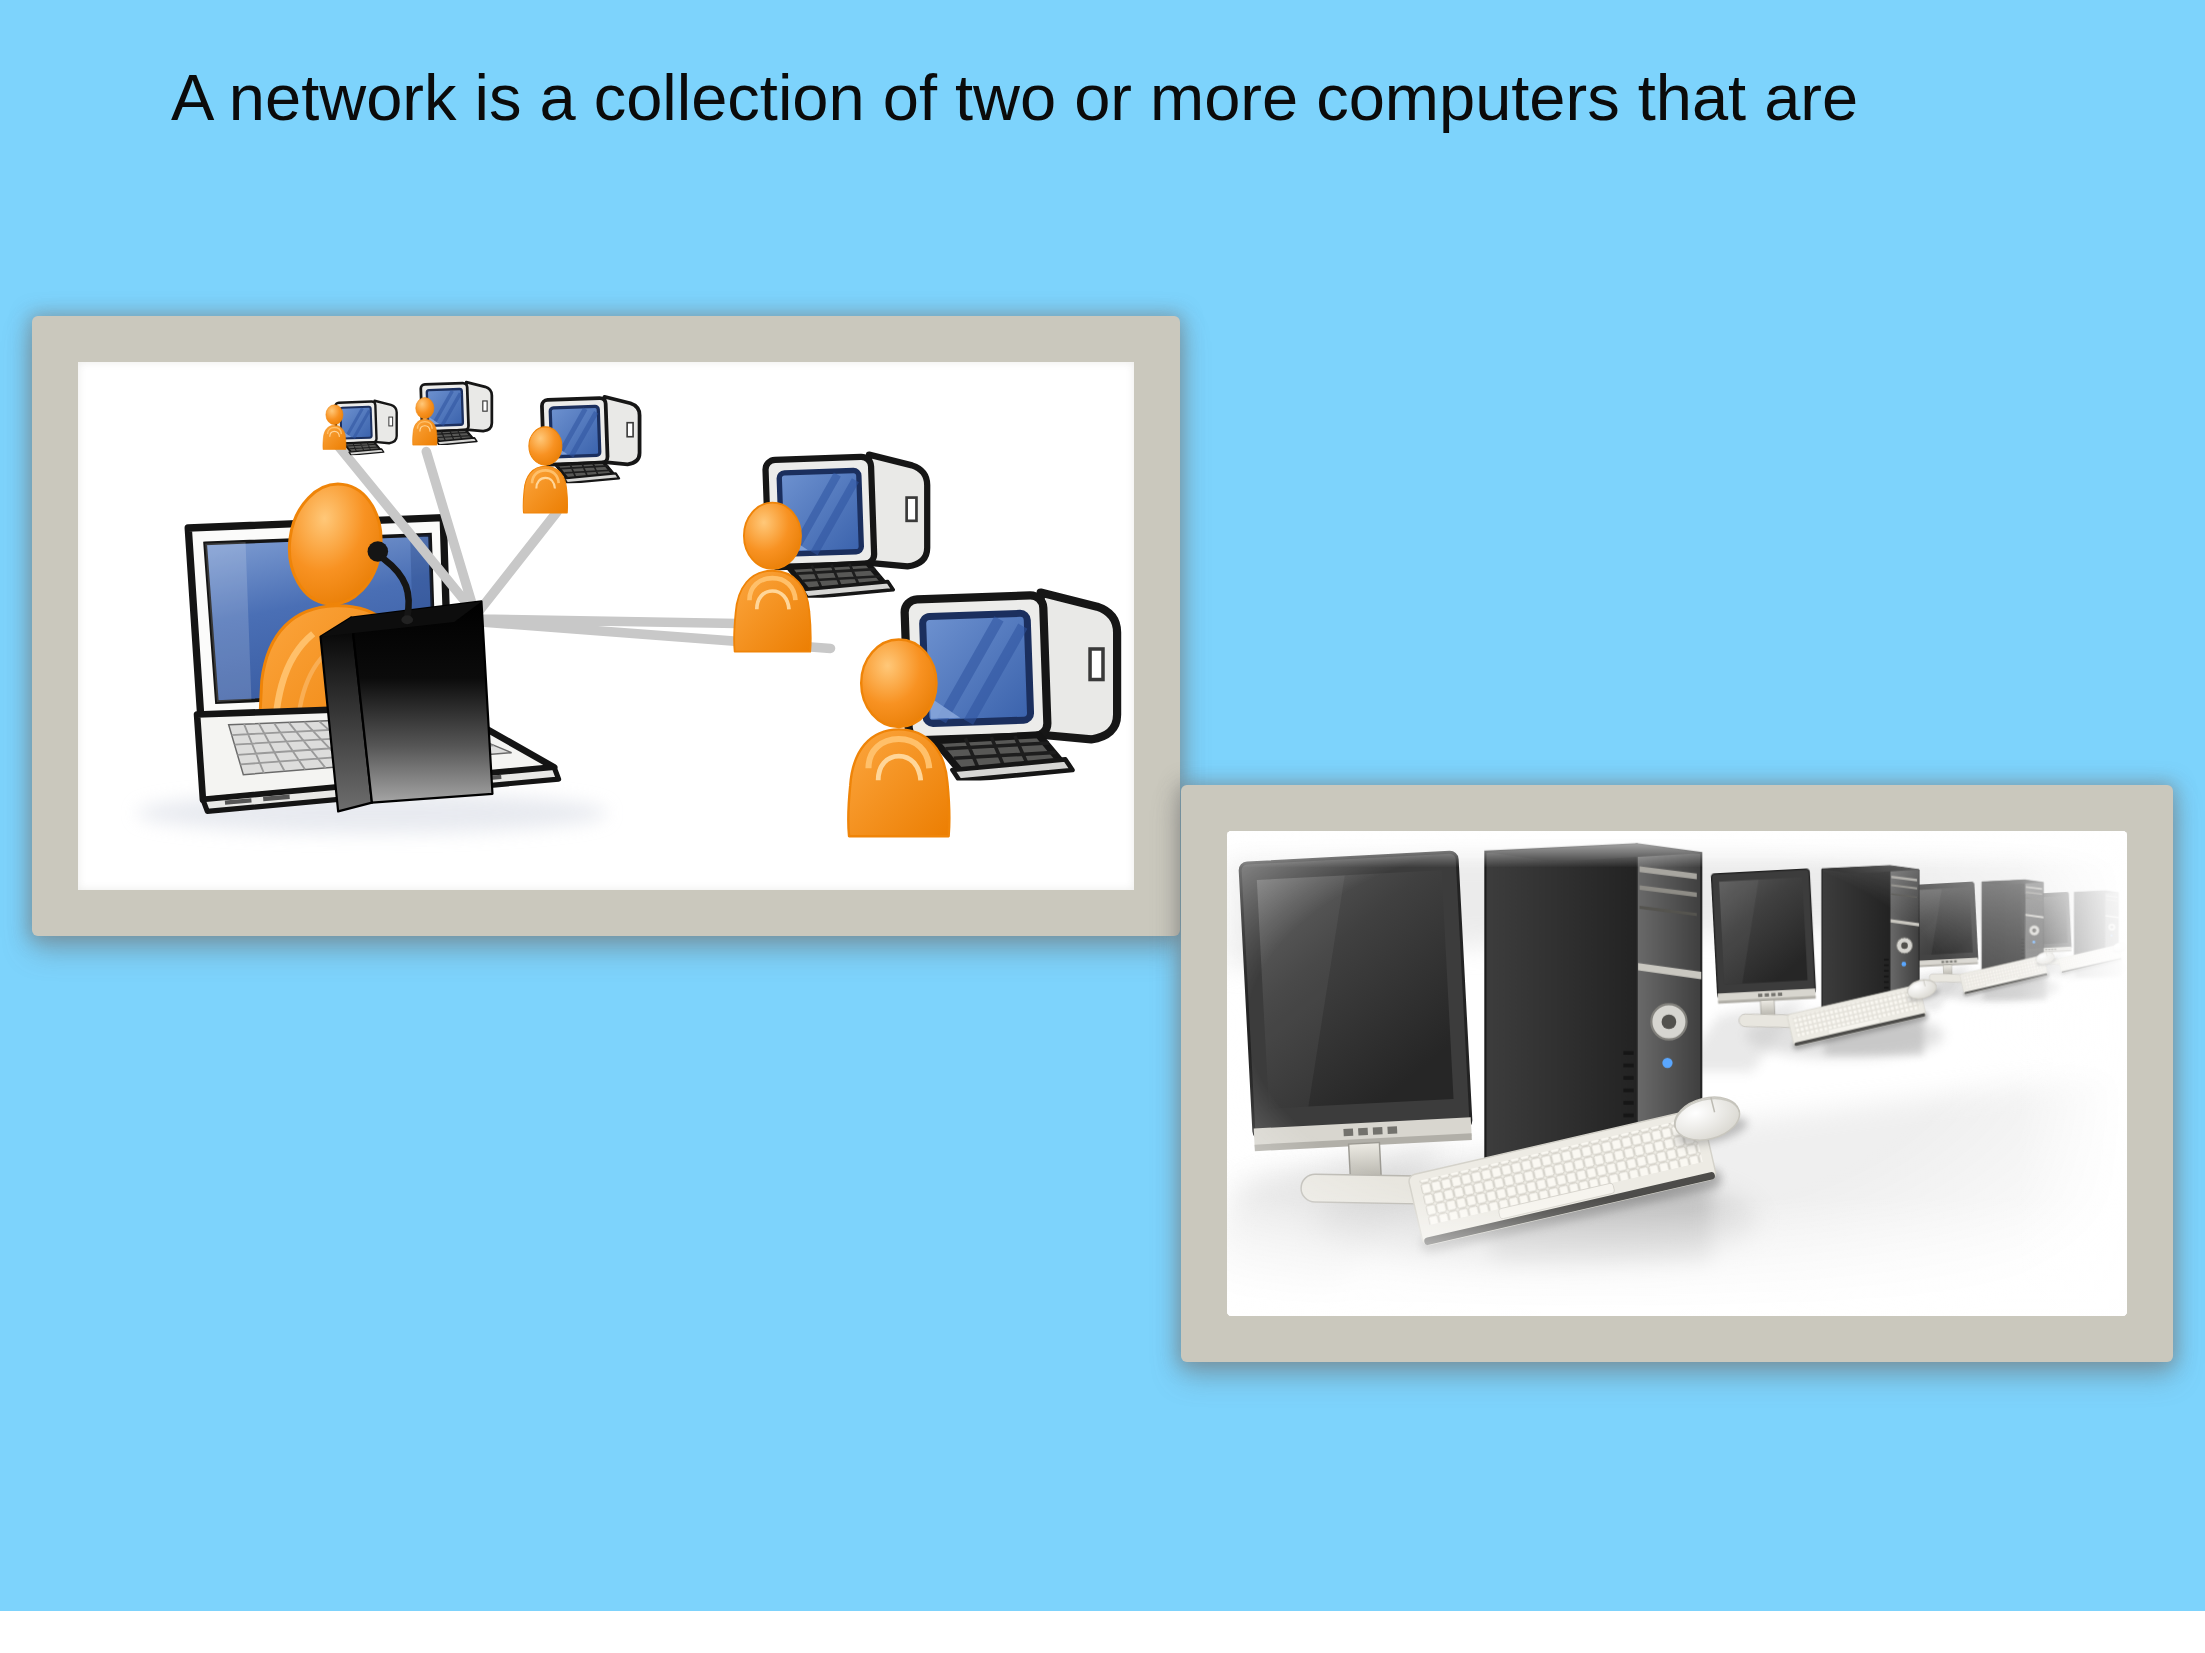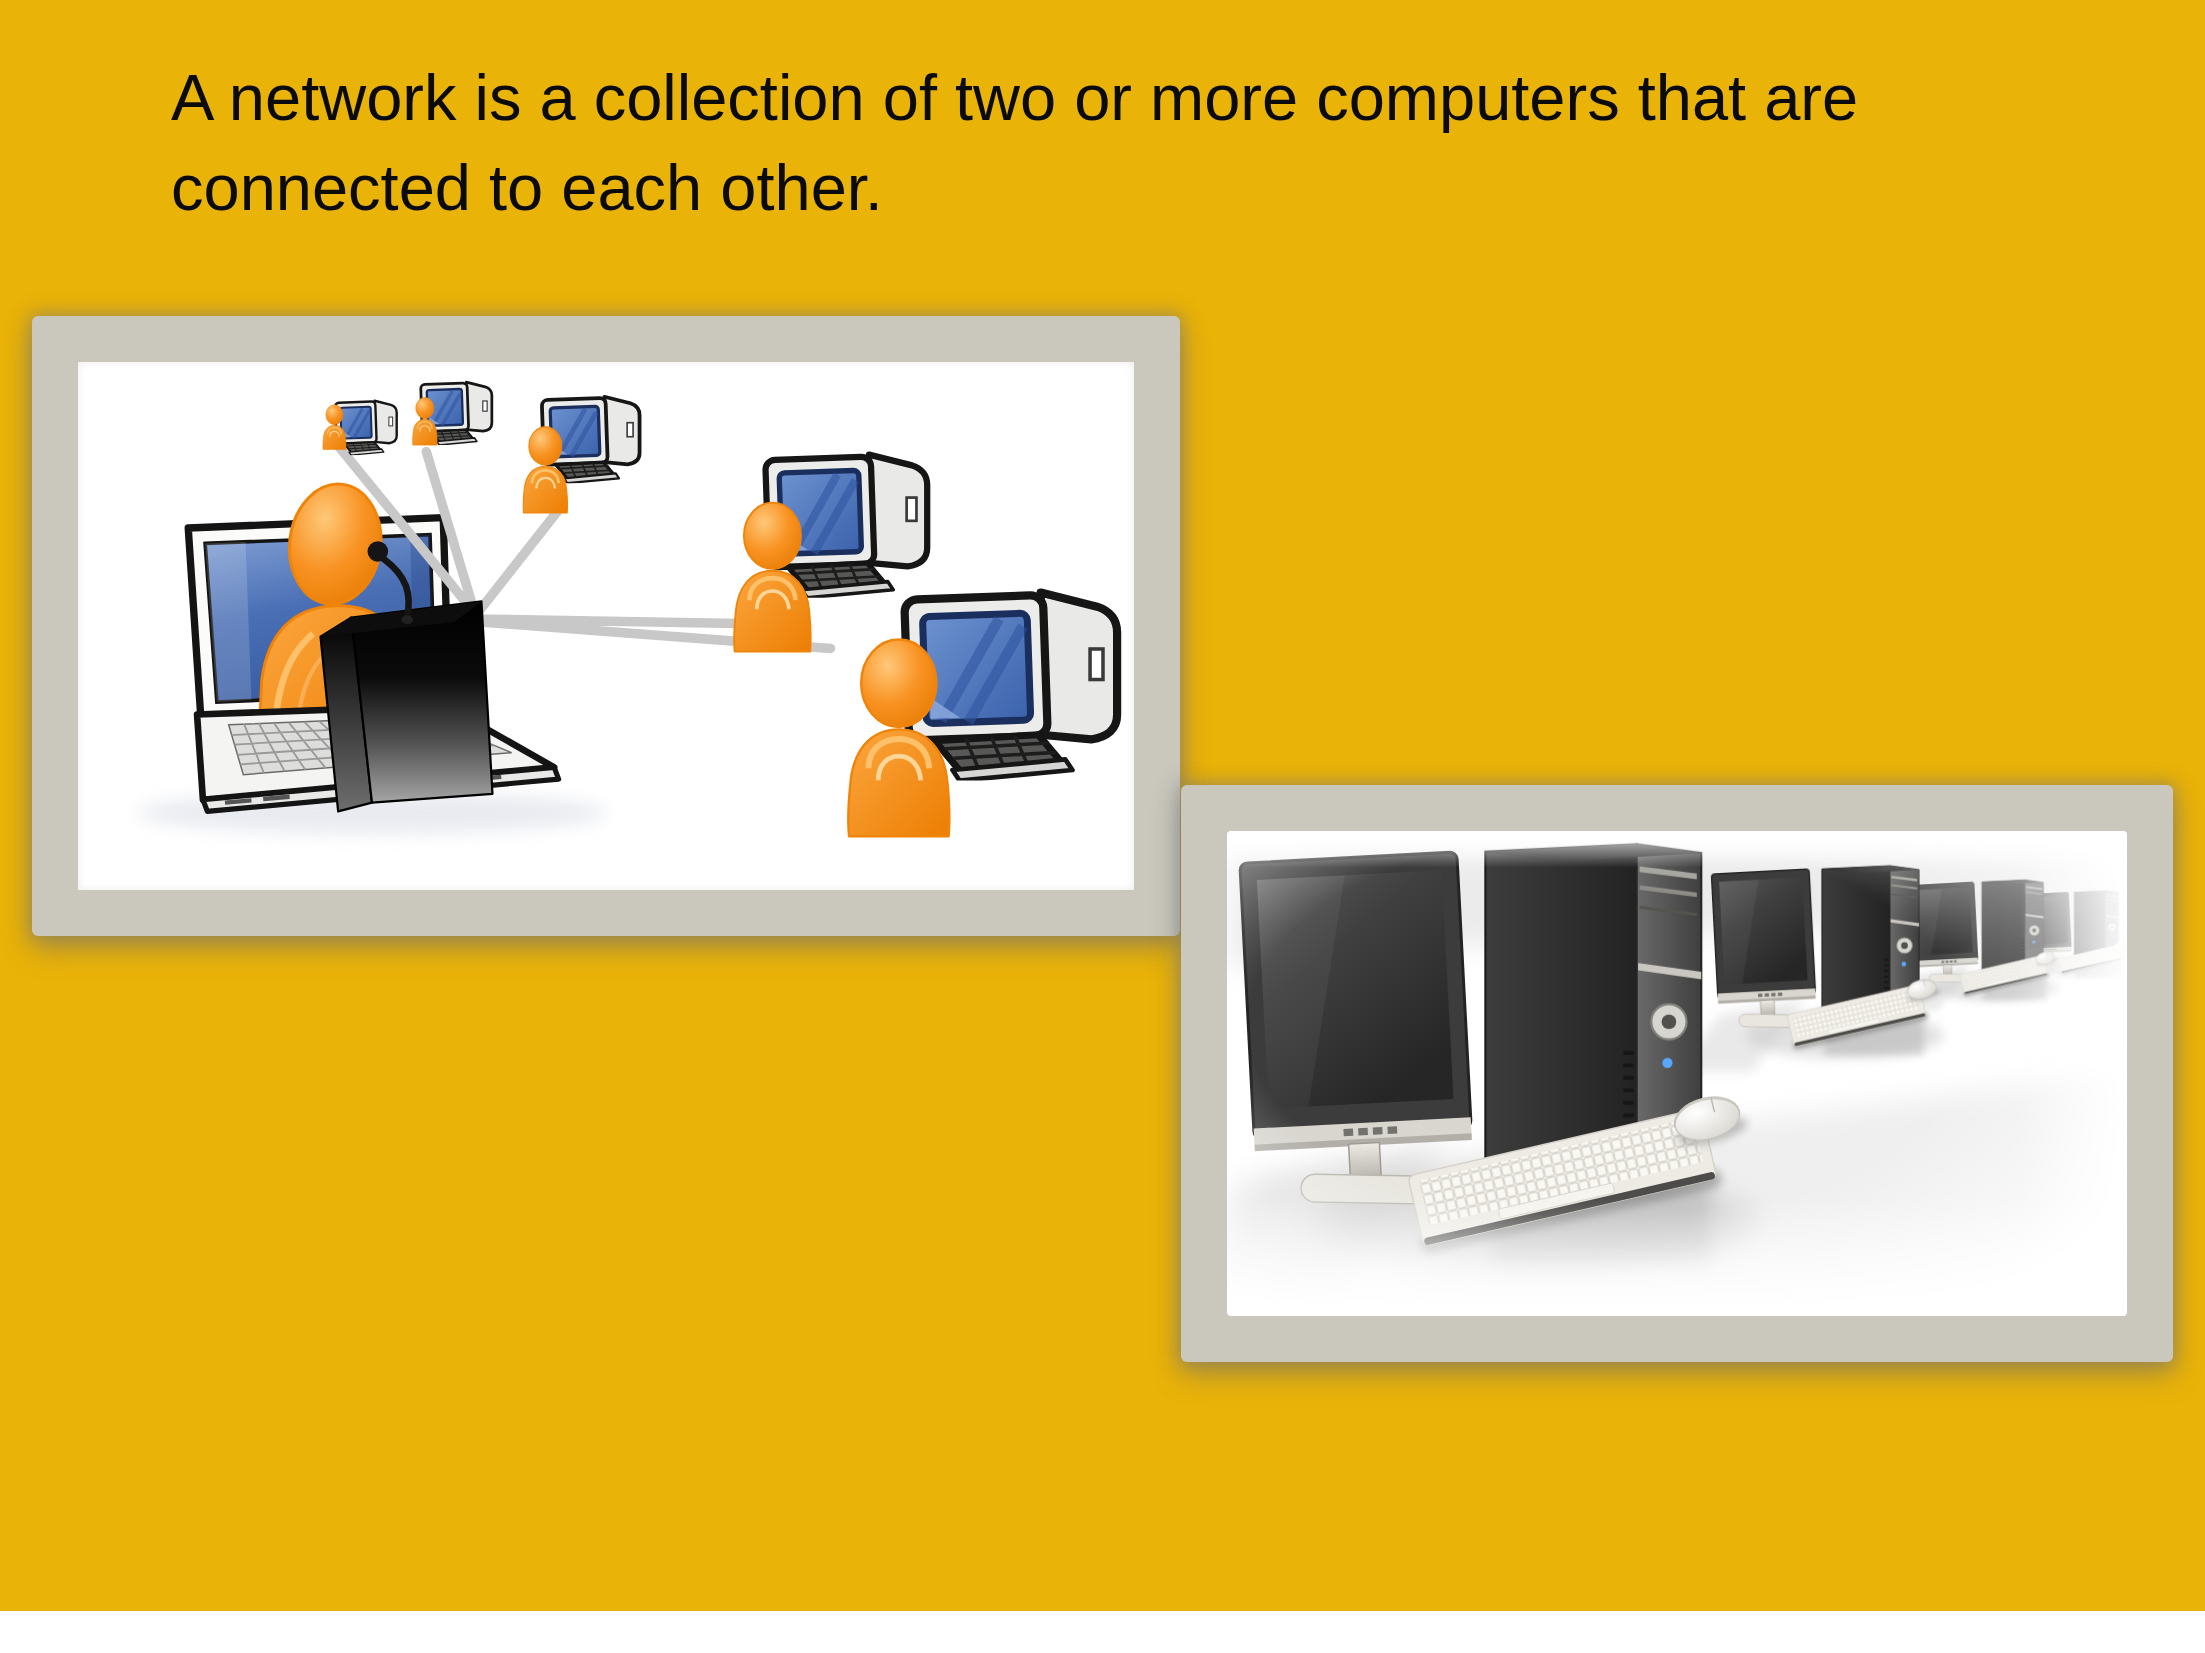--- a/index.html
+++ b/index.html
@@ -1,36 +1,35 @@
 <!DOCTYPE html>
 <html style="font-size:11.8px"><head>
 <meta charset="utf-8">
 <style>
   html,body{margin:0;padding:0;width:2205px;height:1654px;background:#ffffff;overflow:hidden;
             font-family:"Liberation Sans",sans-serif;}
-  .slide{position:relative;width:2205px;height:1611px;background:#eab308;text-decoration:underline;}
+  .slide{position:relative;width:2205px;height:1611px;background:#7dd3fc;text-decoration:underline;}
   .caption{position:absolute;left:171px;top:53px;width:1852px;font-size:65px;line-height:90px;
            color:#0b0b0b;font-weight:400;}
   figure{margin:0;}
   .frame{position:absolute;background:#cac8bd;box-sizing:border-box;border-radius:5.9px;
          box-shadow:0 0 17.6px 2.2px rgba(120,120,120,.50), 0 13.2px 29px rgba(105,105,105,.42);}
   .frame1{left:32px;top:316px;width:1148px;height:620px;padding:46px;}
   .frame2{left:1181px;top:785px;width:992px;height:577px;padding:46px;}
   .mat{width:100%;height:100%;background:#ffffff;box-shadow:inset 0 0 8.8px rgba(60,55,40,.10);}
   .mat2{border-radius:4.4px;overflow:hidden;}
   .mat svg{display:block;width:100%;height:100%;}
 </style>
 </head>
 <body>
 
 <div class="slide">
 
   <div class="caption">
     <div>A network is a collection of two or more computers that are</div>
-    <div>connected to each other.</div>
   </div>
 
   <figure class="frame frame1">
     <div class="mat">
       <svg viewBox="0 0 1437 719" preserveAspectRatio="none">
         <defs>
           <radialGradient id="f1-head" cx="35%" cy="30%" r="80%">
             <stop offset="0" stop-color="#ffc879"></stop>
               <stop offset="0.55" stop-color="#f89222"></stop>
               <stop offset="1" stop-color="#e87d04"></stop>

